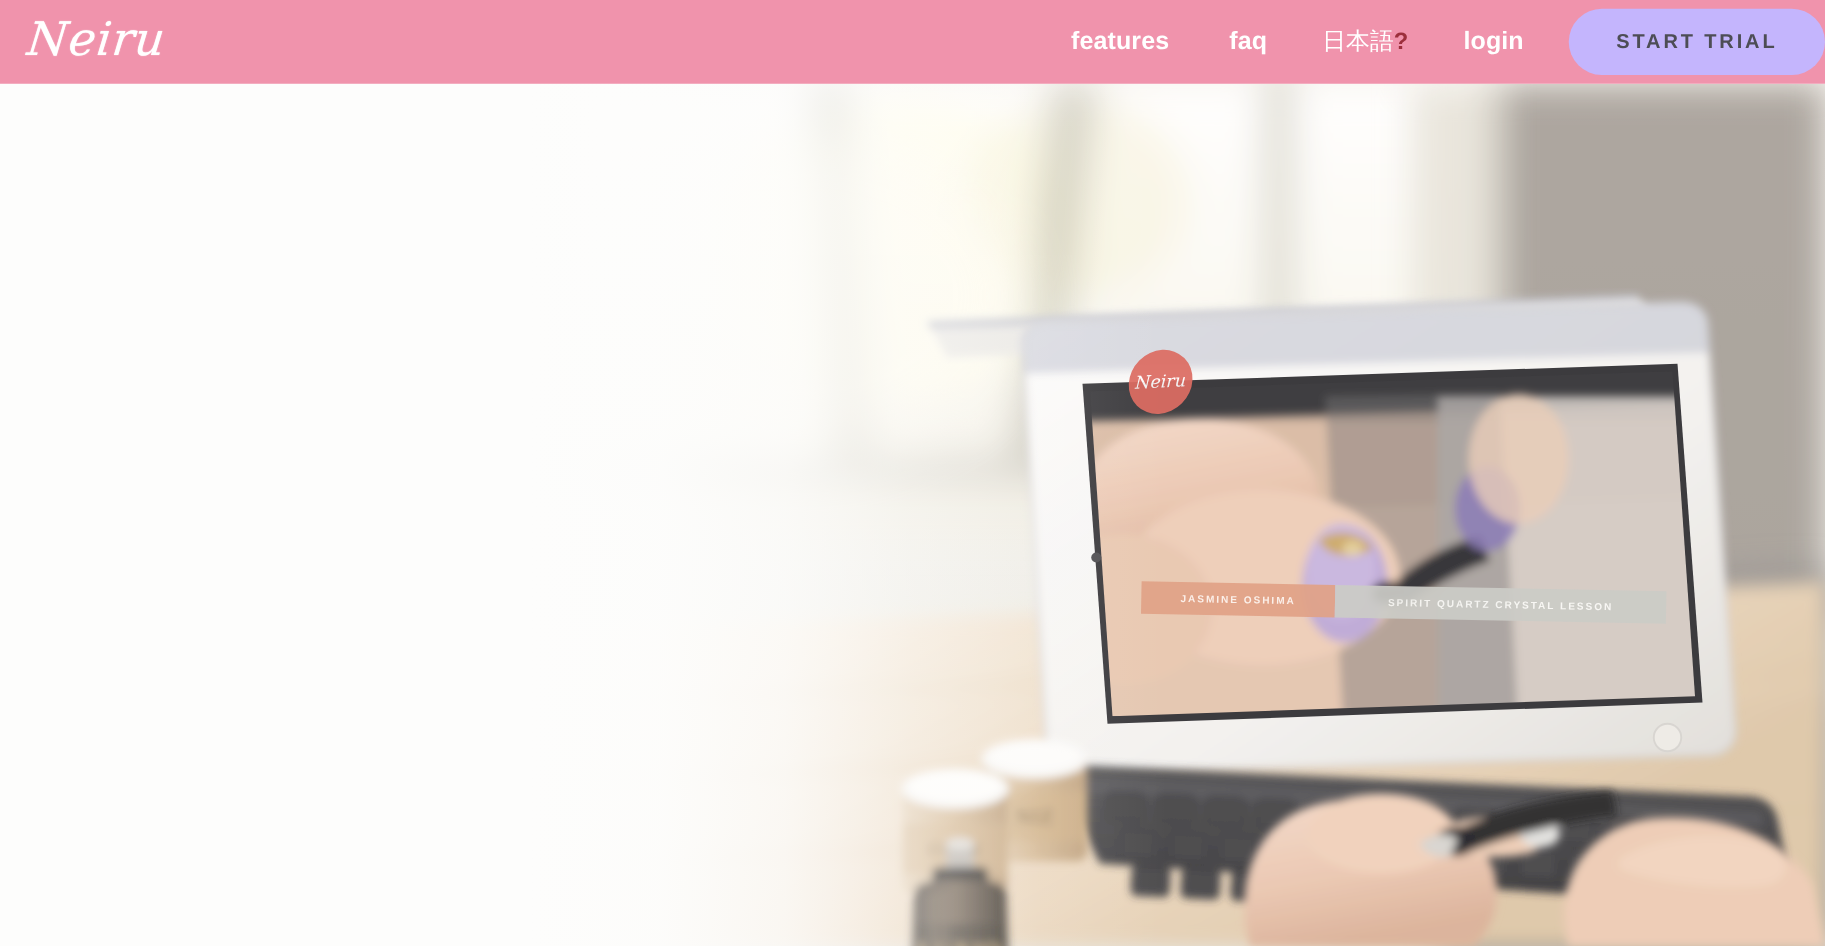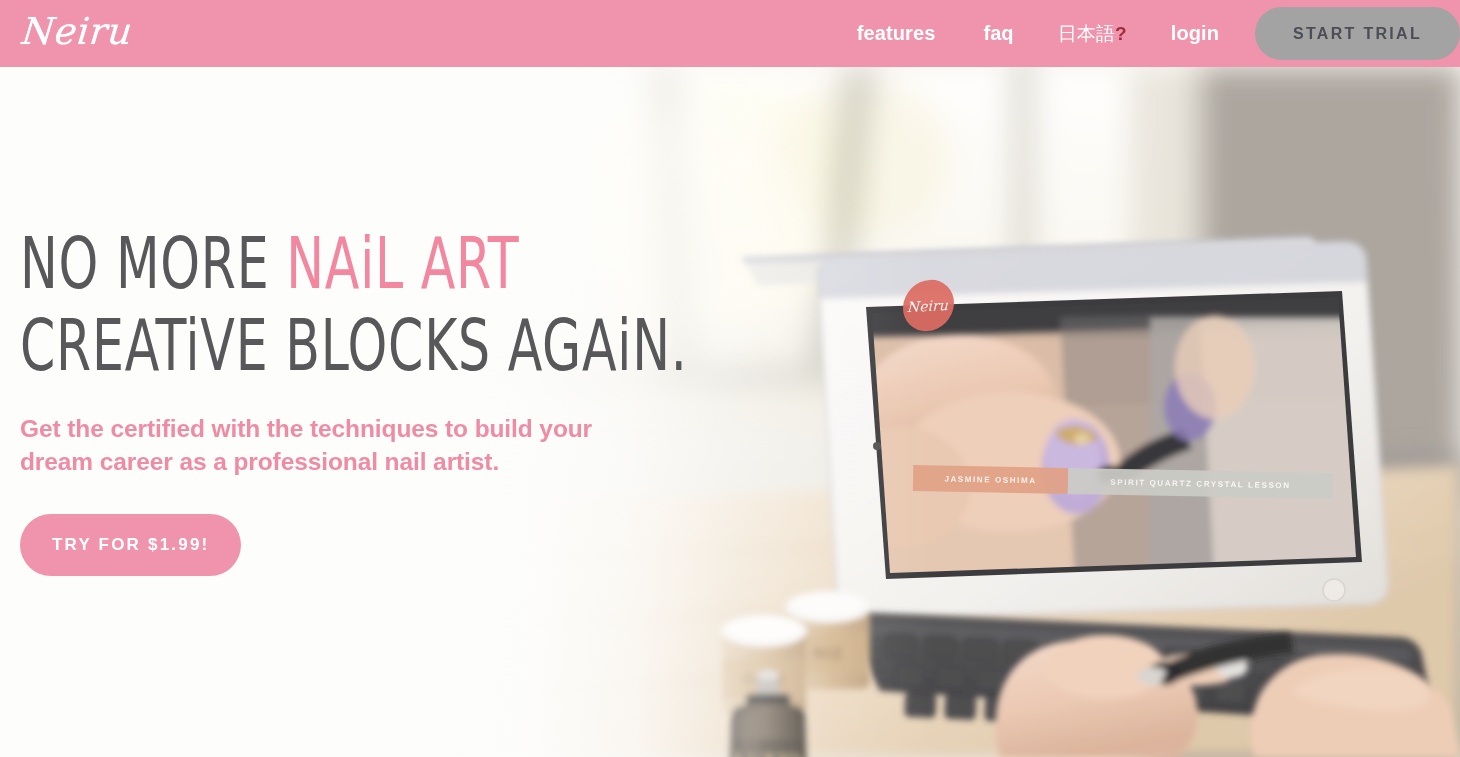--- a/index.html
+++ b/index.html
@@ -74,21 +74,21 @@
   }
   .nav-link.jp .q {
     color: #9c2f3c;
     font-weight: bold;
     font-family: "Liberation Sans", sans-serif;
   }
 
   .nav-link.login { padding-right: 22px; text-align: right; }
 
   .start-trial {
-    background: #a3a3a3;
+    background: #c4b5fd;
     color: #4d4d55;
     border: none;
     border-radius: 40px;
     height: 53px;
     padding: 0 38px;
     font-size: 16px;
     font-weight: bold;
     letter-spacing: 2.3px;
     font-family: "Liberation Sans", sans-serif;
     cursor: pointer;
@@ -511,25 +511,15 @@
 
     <div class="video-badge">Neiru</div>
 
     <div class="video-caption">
       <div class="vc-name">JASMINE OSHIMA</div>
       <div class="vc-title">SPIRIT QUARTZ CRYSTAL LESSON</div>
     </div>
 
     <div class="hero-fade"></div>
 
-    <div class="hero-copy">
-      <h1 class="headline">
-        <span class="headline-line"><span>NO MORE </span><span class="accent">NAiL ART</span></span>
-        <span class="headline-line">CREATiVE BLOCKS AGAiN.</span>
-      </h1>
-
-      <p class="subhead">Get the certified with the techniques to build your dream career as a professional nail artist.</p>
-
-      <button class="cta">TRY FOR $1.99!</button>
-    </div>
 
   </section>
 </div>
 
 </body></html>

